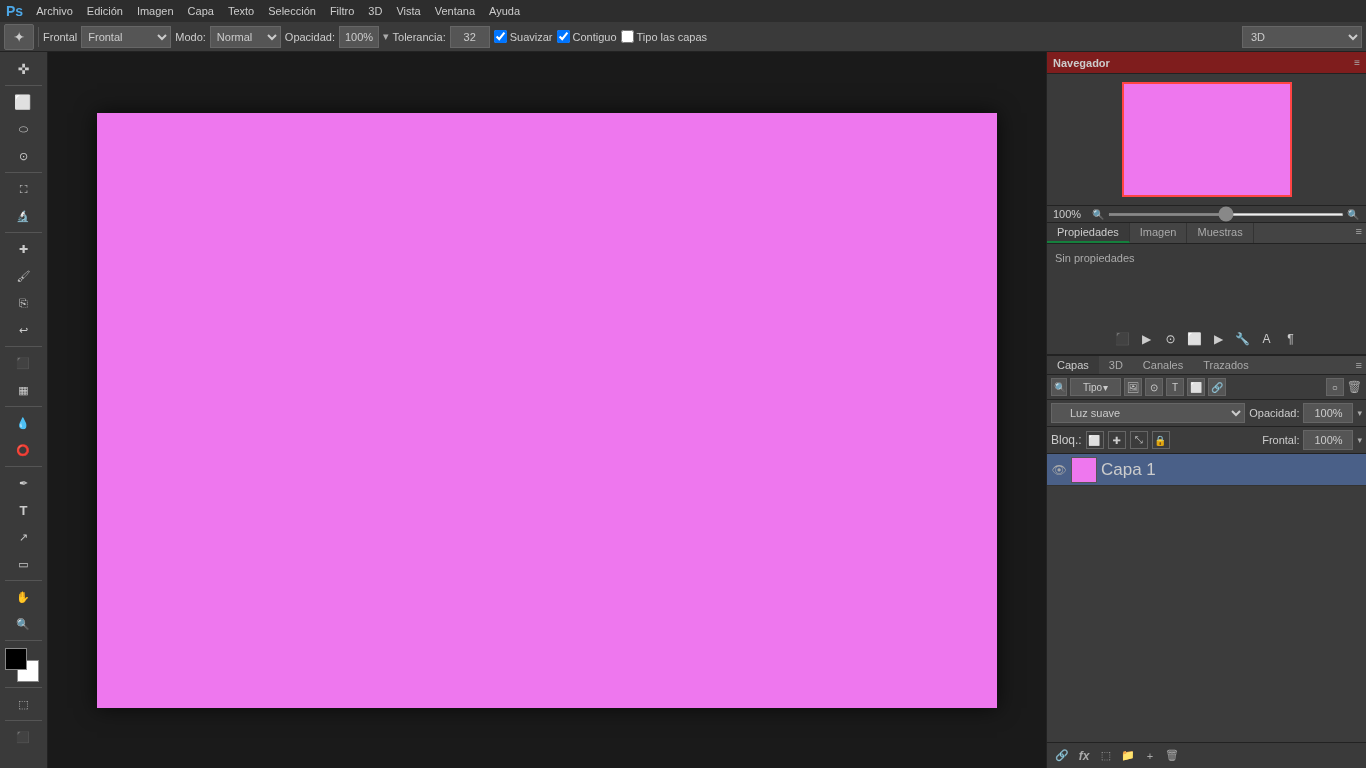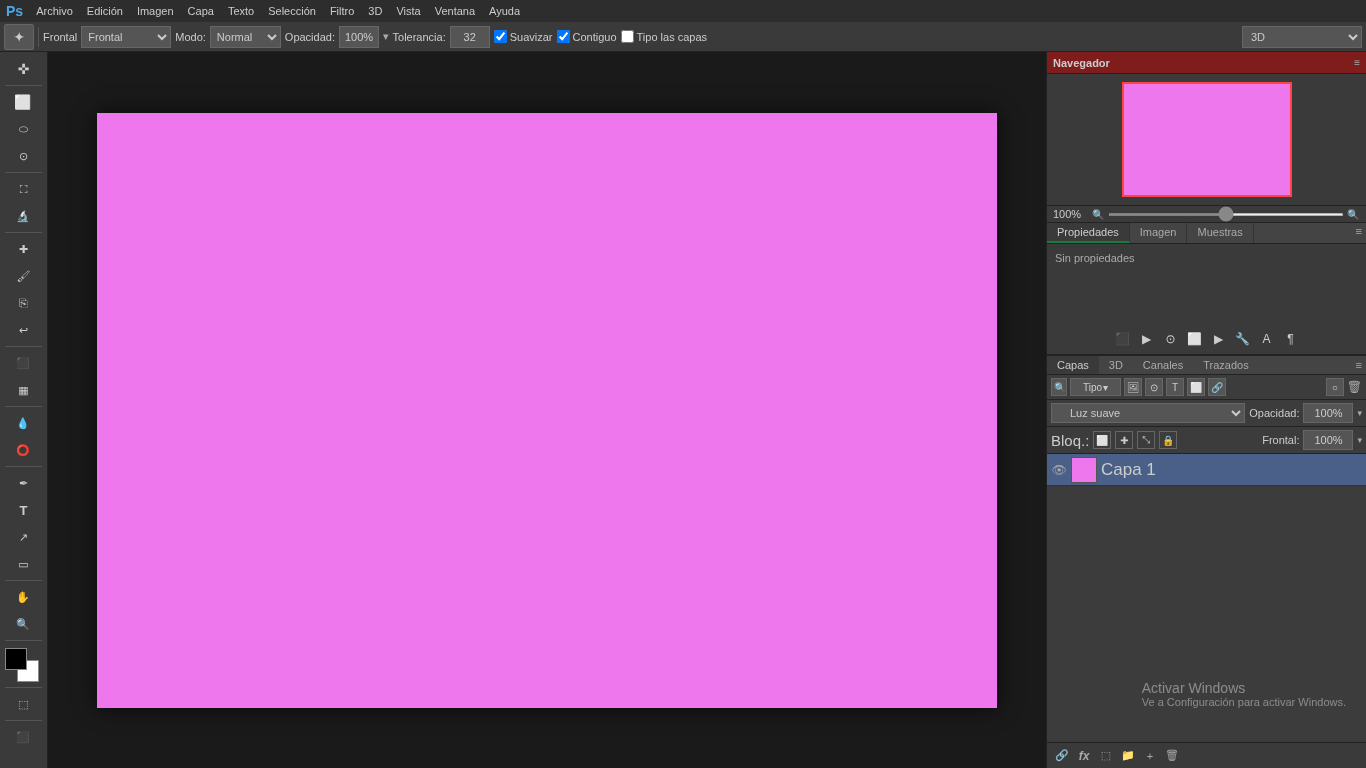--- a/index.html
+++ b/index.html
@@ -87,21 +87,21 @@
     .layers-tab.active { background: #3a3a3a; color: #ccc; }
     .layers-controls { padding: 3px 4px; background: #3c3c3c; display: flex; align-items: center; gap: 3px; border-bottom: 1px solid #222; }
     .layer-filter-btn { background: #555; border: 1px solid #666; color: #ccc; font-size: 10px; height: 18px; padding: 0 12px; cursor: pointer; display: flex; align-items: center; gap: 1px; }
     .layer-icon-btn { width: 18px; height: 18px; background: #555; border: 1px solid #666; color: #ccc; font-size: 10px; cursor: pointer; display: flex; align-items: center; justify-content: center; }
     .layers-blend-row { display: flex; align-items: center; gap: 4px; padding: 3px 4px; background: #3c3c3c; border-bottom: 1px solid #222; }
     .blend-select { background: #555; border: 1px solid #666; color: #ccc; font-size: 11px; height: 20px; flex: 1; padding: 0 14px; }
     .opacity-label { font-size: 11px; color: #ccc; }
     .opacity-input { background: #555; border: 1px solid #666; color: #ccc; font-size: 11px; height: 20px; width: 50px; text-align: center; }
     .opacity-arrow { color: #aaa; font-size: 9px; cursor: pointer; }
     .layers-lock-row { display: flex; align-items: center; gap: 4px; padding: 3px 4px; background: #3c3c3c; border-bottom: 1px solid #222; }
-    .lock-label { font-size: 15px; color: #ccc; }
+    .lock-label { font-size: 12px; color: #ccc; }
     .lock-icon-btn { width: 18px; height: 18px; background: transparent; border: 1px solid #666; color: #ccc; font-size: 10px; cursor: pointer; display: flex; align-items: center; justify-content: center; }
     .fill-label { font-size: 11px; color: #ccc; margin-left: auto; }
     .fill-input { background: #555; border: 1px solid #666; color: #ccc; font-size: 11px; height: 20px; width: 50px; text-align: center; }
 
     
     #layer-list { flex: 1; overflow-y: auto; background: #3c3c3c; }
     .layer-item { display: flex; align-items: center; gap: 4px; padding: 3px 4px; height: 32px; cursor: pointer; border-bottom: 1px solid #333; }
     .layer-item.selected { background: #4a6088; }
     .layer-visibility { color: #aaa; font-size: 12px; width: 16px; text-align: center; }
     .layer-thumb { width: 26px; height: 26px; border: 1px solid #555; }
@@ -313,20 +313,16 @@
       </div>
 
       <div id="bottom-bar">
         <div class="bottom-icon">🔗</div>
         <div class="bottom-icon" style="font-style:italic;font-weight:bold;font-size:12px;">fx</div>
         <div class="bottom-icon">⬚</div>
         <div class="bottom-icon">📁</div>
         <div class="bottom-icon">+</div>
         <div class="bottom-icon">🗑</div>
 
-        <div id="activate-windows">
-          <div class="aw-title">Activar Windows</div>
-          <div class="aw-sub">Ve a Configuración para activar Windows.</div>
-        </div>
       </div>
     </div>
   </div>
 </div>
 
 </body></html>

